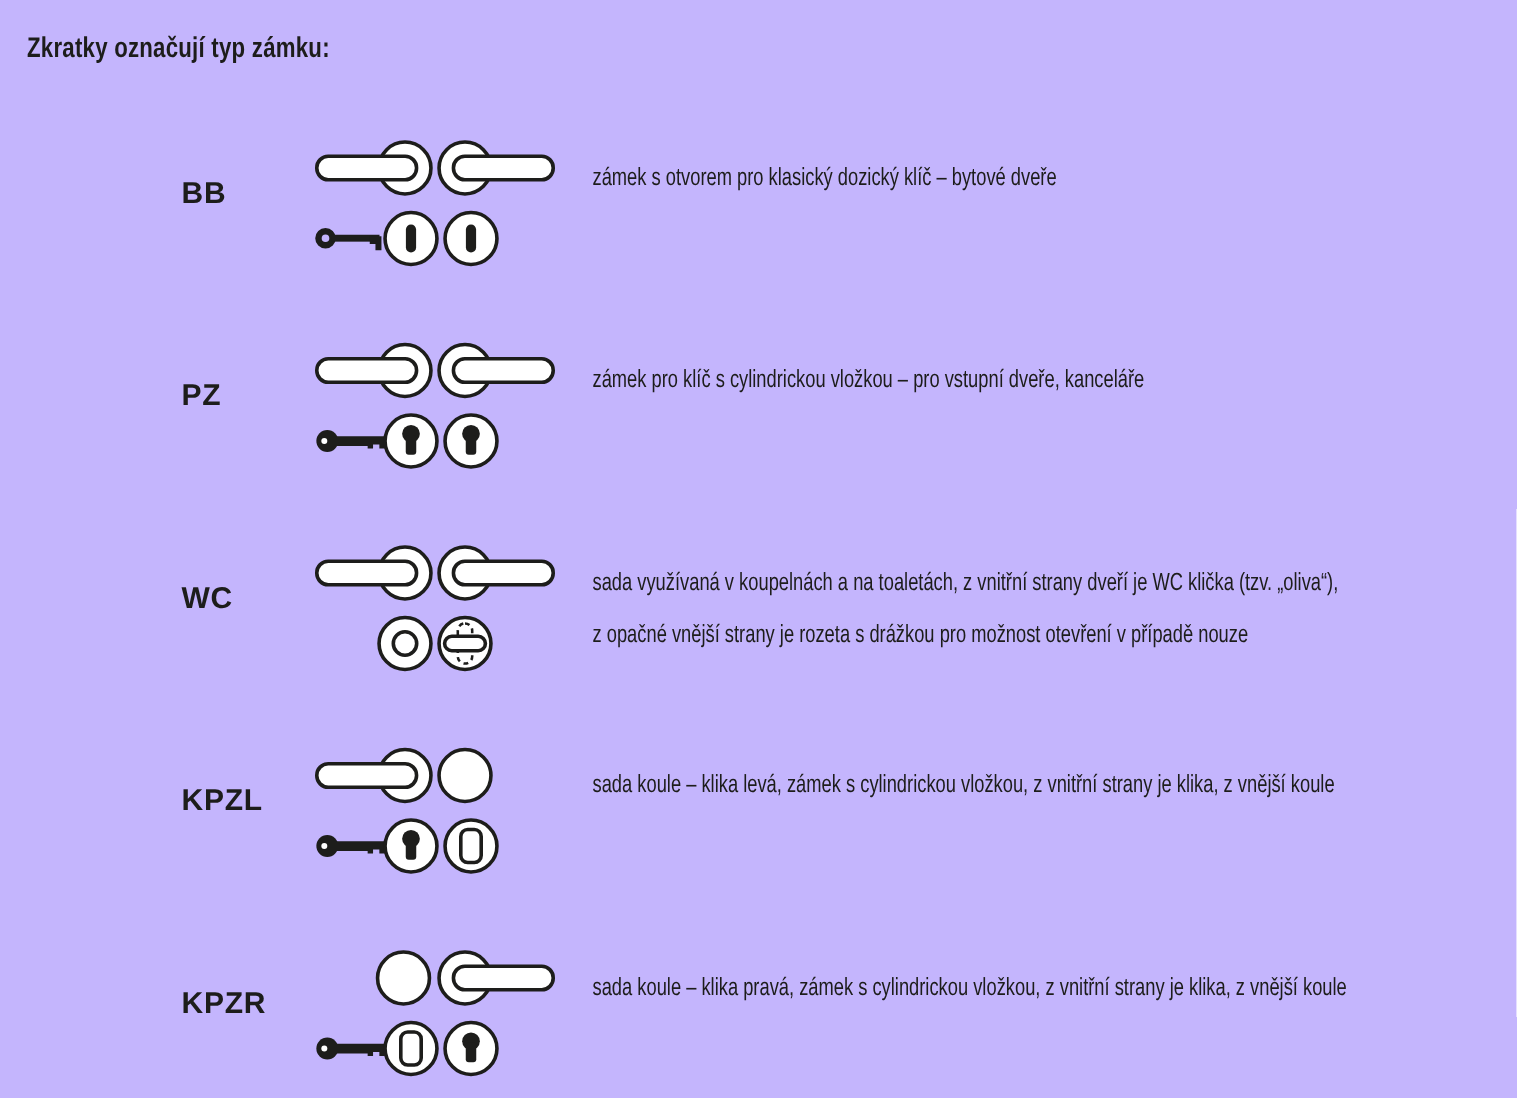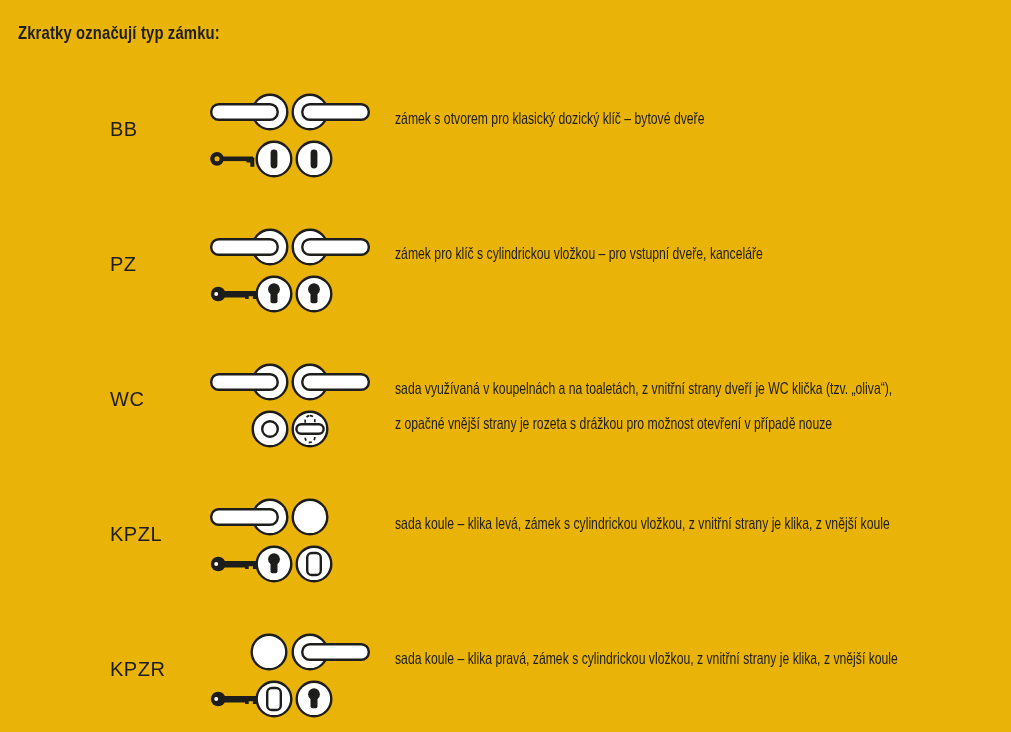--- a/index.html
+++ b/index.html
@@ -1,28 +1,28 @@
 <!DOCTYPE html>
 <html><head>
 <meta charset="utf-8">
 <style>
   html,body{margin:0;padding:0;background:#fff;}
   .page{
-    position:relative;width:1011px;height:732px;background:#eab308;
+    position:relative;width:1011px;height:732px;background:#c4b5fd;
     font-family:"Liberation Sans",sans-serif;color:#1d1d1b;overflow:hidden;
   }
   .title{
     position:absolute;left:18px;top:22px;
     font-size:19px;font-weight:700;letter-spacing:.2px;white-space:nowrap;
     transform:scaleX(.78);transform-origin:0 0;
   }
   .row{position:absolute;left:0;width:1011px;height:88px;}
   .code{
-    position:absolute;left:110px;top:26px;
-    font-size:20px;font-weight:400;letter-spacing:.5px;line-height:20px;
+    position:absolute;left:121px;top:26px;
+    font-size:20px;font-weight:700;letter-spacing:.5px;line-height:20px;
   }
   .icons{position:absolute;left:210px;top:0;width:165px;height:88px;overflow:visible;}
   .desc{
     position:absolute;left:395px;top:8px;width:830px;
     font-size:16.5px;white-space:nowrap;
     transform:scaleX(.74);transform-origin:0 0;
   }
   .dline{height:35px;line-height:35px;}
   
   .o{fill:#fff;stroke:#1d1d1b;stroke-width:2.4;}

